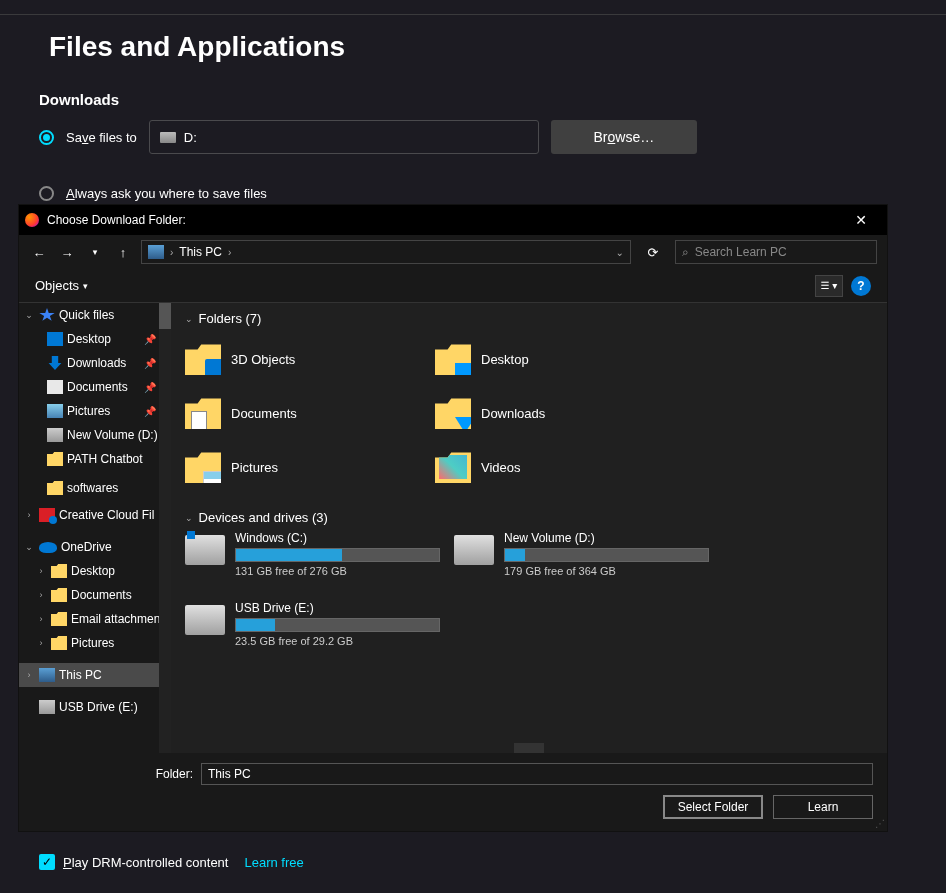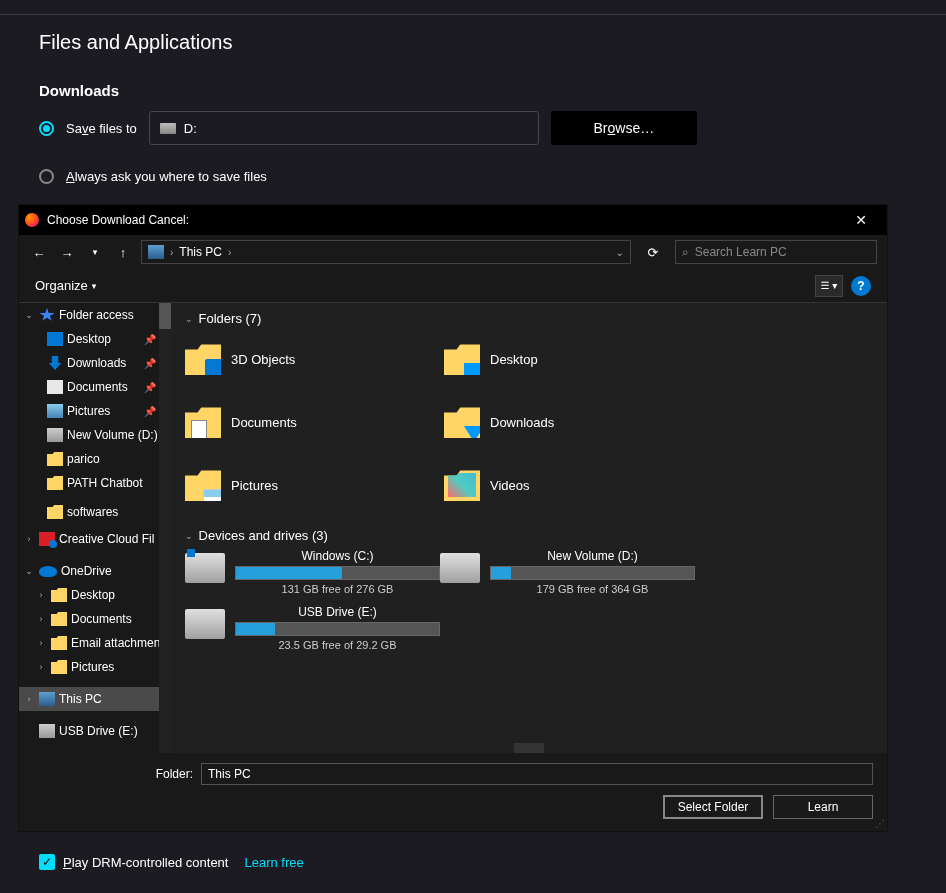--- a/index.html
+++ b/index.html
@@ -1,25 +1,25 @@
 <!DOCTYPE html>
 <html><head>
 <meta charset="utf-8">
 <style>
 * { box-sizing: border-box; margin: 0; padding: 0; }
 body { background: #1c1b22; color: #fff; font-family: "Segoe UI", sans-serif; font-size: 13px; width: 946px; height: 893px; overflow: hidden; }
-.section-title { font-size: 20px; font-weight: 400; color: #fff; padding: 16px 39px 0; border-top: 1px solid #3a3a3c; margin-top: 14px; }
+.section-title { font-size: 28px; font-weight: 700; color: #fff; padding: 16px 49px 0; border-top: 1px solid #3a3a3c; margin-top: 14px; }
 .sub-heading { font-size: 15px; font-weight: 600; padding: 28px 39px 8px; }
 .row { display: flex; align-items: center; padding: 4px 39px; gap: 12px; }
 .radio { width: 15px; height: 15px; border-radius: 50%; border: 2px solid #888; display: inline-flex; align-items: center; justify-content: center; flex-shrink: 0; }
 .radio.checked { border-color: #00ddff; }
 .radio.checked::after { content: ""; width: 7px; height: 7px; border-radius: 50%; background: #00ddff; }
 .path-input { flex: 0 0 390px; height: 34px; border: 1px solid #4a4a4d; border-radius: 3px; background: #1c1b22; color: #fff; display: flex; align-items: center; padding: 0 10px; gap: 8px; }
 .hdd-icon { width: 16px; height: 11px; background: linear-gradient(#bbb,#888); border-radius: 1px; }
-.browse-btn { width: 146px; height: 34px; background: #000000; color: #fff; border: none; border-radius: 3px; font-size: 14px; }
+.browse-btn { width: 146px; height: 34px; background: #404040; color: #fff; border: none; border-radius: 3px; font-size: 14px; }
 .underline { text-decoration: underline; }
 .checkbox { width: 16px; height: 16px; background: #00ddff; display: inline-flex; align-items: center; justify-content: center; color: #000; font-size: 12px; border-radius:2px; flex-shrink:0;}
 .learn-link { color: #00ddff; text-decoration:none; margin-left:8px;}
 
 
 .dialog { position: absolute; left: 18px; top: 204px; width: 870px; background: #202020; border: 1px solid #111; }
 .titlebar { height: 30px; background: #000; display: flex; align-items: center; padding: 0 6px; }
 .ff-icon { width: 14px; height: 14px; border-radius: 50%; background: radial-gradient(circle at 30% 30%, #ff9500, #ff3b30 60%, #9400ff); margin-right: 8px; }
 .titlebar-title { font-size: 12px; flex: 1; }
 .close-x { width: 40px; height: 30px; display:flex; align-items:center; justify-content:center; font-size:14px; }
@@ -53,33 +53,33 @@
 .i-folder { background:#ffd666; clip-path: polygon(0 15%,35% 15%,45% 0,100% 0,100% 100%,0 100%);}
 .i-cc { background:#da1f26; position:relative;}
 .i-cc::after{content:"";position:absolute;bottom:-2px;right:-2px;width:8px;height:8px;border-radius:50%;background:#0078d4;}
 .i-od { width:18px; height:11px; background:#0078d4; border-radius:50% 50% 40% 40%;}
 .i-pc { background:linear-gradient(#5a9fd4,#2e5c8a);}
 .pin { color:#888; font-size:10px; margin-left:auto; margin-right:14px;}
 
 .content { flex:1; background:#202020; overflow:hidden; position:relative;}
 .group-hdr { padding: 8px 14px 4px; font-size:13px; display:flex; align-items:center; gap:6px;}
 .group-hdr .gchev { font-size:9px; color:#aaa;}
-.folder-grid { display:flex; flex-wrap:wrap; padding:2px 14px 8px; gap:9px;}
+.folder-grid { display:flex; flex-wrap:wrap; padding:2px 14px 8px; gap:0;}
 .folder-item { width: 250px; height:54px; display:flex; align-items:center; gap:10px; padding:2px 0;}
 .big-folder { width:36px; height:32px; background:#ffd666; clip-path: polygon(0 20%,35% 20%,45% 5%,100% 5%,100% 100%,0 100%); position:relative; flex-shrink:0;}
 .bf-overlay { position:absolute; }
 .bf-3d { bottom:-2px; right:-2px; width:18px; height:18px; background:#0078d4; border-radius:2px;}
 .bf-desk { bottom:-2px; right:-4px; width:20px; height:14px; background:#0099ff;}
 .bf-docs { bottom:-2px; left:6px; width:16px; height:20px; background:#fff; border:1px solid #888;}
 .bf-dl { bottom:-4px; right:-4px; width:0; height:0; border-left:10px solid transparent; border-right:10px solid transparent; border-top:16px solid #0099ff;}
 .bf-mus { bottom:2px; right:2px; width:14px; height:18px; background:#0099ff; clip-path: polygon(60% 0,100% 0,100% 70%,85% 100%,60% 100%,60% 30%,0 50%,0 20%);}
 .bf-pic { bottom:-4px; right:-4px; width:22px; height:16px; background:linear-gradient(#87ceeb 50%,#fff 50%); border:1px solid #ccc;}
 .bf-vid { top:4px; left:4px; width:28px; height:24px; background:linear-gradient(45deg,#ff6b6b,#4ecdc4,#45b7d1);}
 
-.drives { display:flex; flex-wrap:wrap; padding:2px 14px; gap:0;text-align:center;}
+.drives { display:flex; flex-wrap:wrap; padding:2px 14px; gap:14px;}
 .drive-item { width: 255px; margin-bottom:10px; display:flex; gap:10px;}
 .drive-icon { width:40px; height:30px; background:linear-gradient(#e0e0e0,#a0a0a0); border-radius:2px; margin-top:4px; flex-shrink:0; position:relative;}
 .drive-icon.win::before { content:""; position:absolute; top:-4px; left:2px; width:8px; height:8px; background:#0078d4;}
 .drive-info { flex:1; font-size:12px;}
 .drive-bar { height:14px; background:#555; margin:3px 0; border:1px solid #666; position:relative;}
 .drive-fill { height:100%; background:#26a0da;}
 .drive-free { font-size:11px; color:#ccc;}
 
 .content-scroll { position:absolute; left:50%; bottom:0; transform:translateX(-50%); width:30px; height:10px; background:#333;}
 
@@ -103,29 +103,29 @@
 <div class="row">
   <span class="radio checked"></span>
   <span><span>Sa</span><span class="underline">v</span><span>e files to</span></span>
   <div class="path-input">
     <span class="hdd-icon"></span>
     <span>D:</span>
   </div>
   <button class="browse-btn"><span>Br</span><span class="underline">o</span><span>wse…</span></button>
 </div>
 
-<div class="row" style="margin-top:16px;">
+<div class="row" style="margin-top:24px;">
   <span class="radio"></span>
   <span><span class="underline">A</span><span>lways ask you where to save files</span></span>
 </div>
 
 <div class="dialog">
   <div class="titlebar">
     <span class="ff-icon"></span>
-    <span class="titlebar-title">Choose Download Cancel:</span>
+    <span class="titlebar-title">Choose Download Folder:</span>
     <span class="close-x">✕</span>
   </div>
   <div class="nav-row">
     <span class="nav-btn">←</span>
     <span class="nav-btn">→</span>
     <span class="nav-btn" style="font-size:9px;">▾</span>
     <span class="nav-btn">↑</span>
     <div class="breadcrumb">
       <span class="ticon i-pc"></span>
       <span class="chev">›</span>
@@ -134,38 +134,38 @@
       <span class="bc-drop">⌄</span>
     </div>
     <span class="refresh">⟳</span>
     <div class="search-box">
       <span>⌕</span>
       <span>Search Learn PC</span>
     </div>
   </div>
   <div class="toolbar">
     <span class="organize">
-        <span>Organize</span> 
+        <span>Objects</span> 
         <span style="font-size:9px;">▾</span>
       </span>
     <div class="tool-right">
       <span class="view-icon">☰ ▾</span>
       <span class="help-icon">?</span>
     </div>
   </div>
 
   <div class="body-area">
     <div class="tree">
       <div class="tree-scroll">
           <div class="tree-thumb"></div>
         </div>
       <div class="tree-item">
           <span class="exp">⌄</span>
           <span class="ticon i-star"></span>
-          <span>Folder access</span>
+          <span>Quick files</span>
         </div>
       <div class="tree-item" style="padding-left:28px;">
           <span class="ticon i-desktop"></span>
           <span>Desktop</span>
           <span class="pin">📌</span>
         </div>
       <div class="tree-item" style="padding-left:28px;">
           <span class="ticon i-dl"></span>
           <span>Downloads</span>
           <span class="pin">📌</span>
@@ -176,24 +176,20 @@
           <span class="pin">📌</span>
         </div>
       <div class="tree-item" style="padding-left:28px;">
           <span class="ticon i-pic"></span>
           <span>Pictures</span>
           <span class="pin">📌</span>
         </div>
       <div class="tree-item" style="padding-left:28px;">
           <span class="ticon i-hdd"></span>
           <span>New Volume (D:)</span>
-        </div>
-      <div class="tree-item" style="padding-left:28px;">
-          <span class="ticon i-folder"></span>
-          <span>parico</span>
         </div>
       <div class="tree-item" style="padding-left:28px;">
           <span class="ticon i-folder"></span>
           <span>PATH Chatbot</span>
         </div>
       <div class="tree-item" style="padding-left:28px;align-items:flex-end;">
           <span class="ticon i-folder"></span>
           <span>softwares</span>
         </div>
       <div style="height:8px;"></div>

